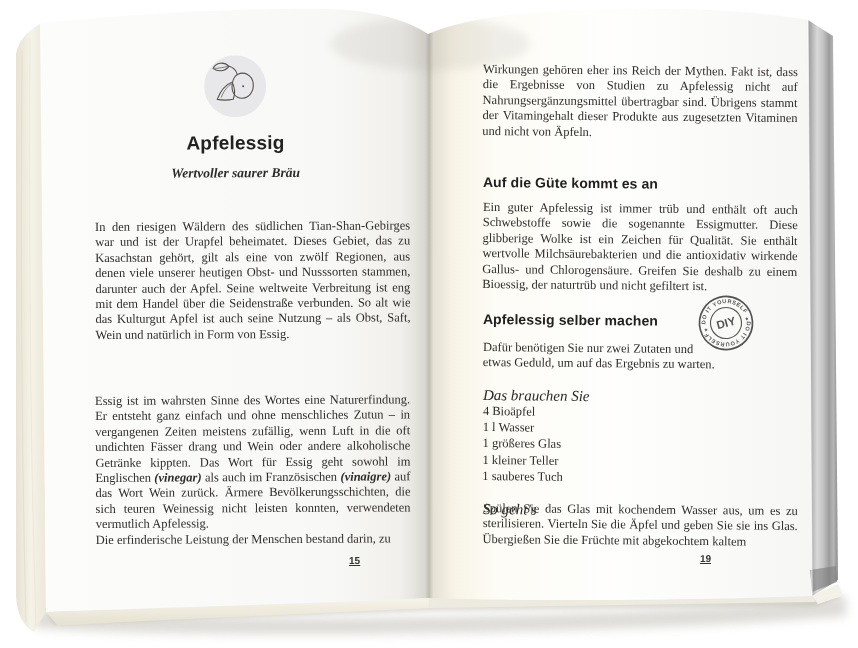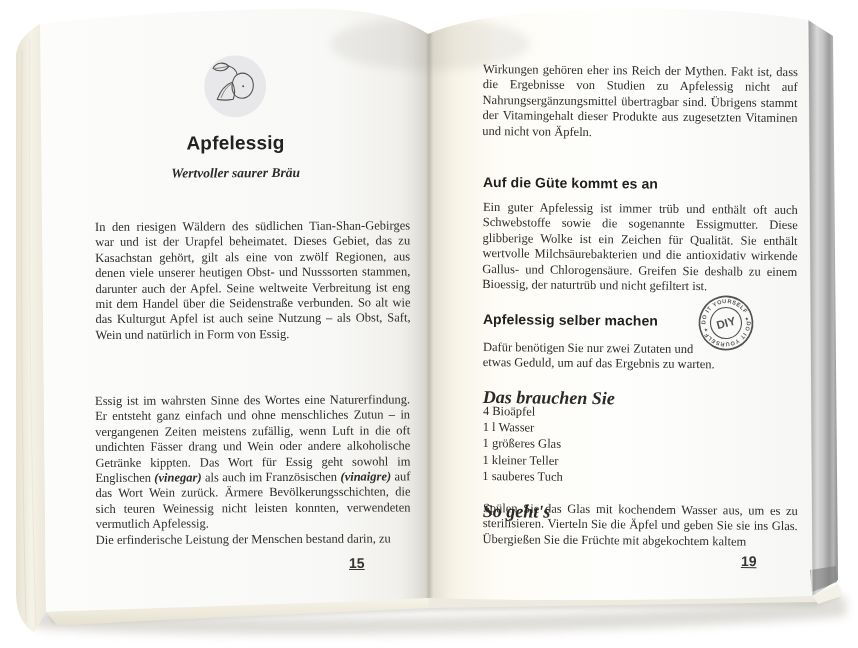--- a/index.html
+++ b/index.html
@@ -6,22 +6,22 @@
   .shot{position:relative;width:858px;height:648px;overflow:hidden;background:#ffffff;}
   .shell{position:absolute;left:0;top:0;}
   .abs{position:absolute;}
   .center{text-align:center;}
   .title{font-family:"Liberation Sans","DejaVu Sans",sans-serif;font-weight:600;font-size:19px;line-height:1.2;letter-spacing:.2px;color:#232220;margin-top:15px;}
   .subtitle{font-family:"Liberation Serif","DejaVu Serif",serif;font-style:italic;font-weight:700;font-size:13.5px;line-height:1.3;color:#2c2b29;margin-top:9px;}
   .body-text{font-family:"Liberation Serif","DejaVu Serif",serif;font-size:12.5px;line-height:15.4px;color:#2e2c29;text-align:justify;}
   .rag{text-align:left;}
   .it{font-style:italic;font-weight:bold;}
   .h-sans{font-family:"Liberation Sans","DejaVu Sans",sans-serif;font-weight:700;font-size:14px;letter-spacing:.1px;color:#201f1d;}
-  .h-ital{font-family:"Liberation Serif","DejaVu Serif",serif;font-style:italic;font-weight:700;font-size:18px;color:#2b2a28;}
-  .pagenum{font-family:"Liberation Sans","DejaVu Sans",sans-serif;font-weight:700;font-size:14px;color:#36342f;text-decoration:underline;}
+  .h-ital{font-family:"Liberation Serif","DejaVu Serif",serif;font-style:italic;font-weight:400;font-size:15px;color:#2b2a28;}
+  .pagenum{font-family:"Liberation Sans","DejaVu Sans",sans-serif;font-weight:700;font-size:10px;color:#36342f;text-decoration:underline;}
   .list div{line-height:16.2px;}
   .tilt-r{transform:rotate(.55deg);transform-origin:0 0;}
   .tilt-l{transform:rotate(-.3deg);transform-origin:0 0;}
 </style>
 </head>
 <body>
 
 <div class="shot">
 
   <svg class="shell" width="858" height="648" viewBox="0 0 858 648">
@@ -166,15 +166,15 @@
     <div>1 l Wasser</div>
     <div>1 größeres Glas</div>
     <div>1 kleiner Teller</div>
     <div>1 sauberes Tuch</div>
   </div>
 
   <div class="abs h-ital tilt-r" style="left:483px;top:501px;">So geht's</div>
 
   <div class="abs body-text tilt-r" style="left:483px;top:501px;width:315px;">Spülen Sie das Glas mit kochendem Wasser aus, um es zu sterilisieren. Vierteln Sie die Äpfel und geben Sie sie ins Glas. Übergießen Sie die Früchte mit abgekochtem kaltem</div>
 
-  <div class="abs pagenum tilt-r" style="left:741px;top:553px;">19</div>
+  <div class="abs pagenum tilt-r" style="left:700px;top:553px;">19</div>
 
 </div>
 
 </body></html>

